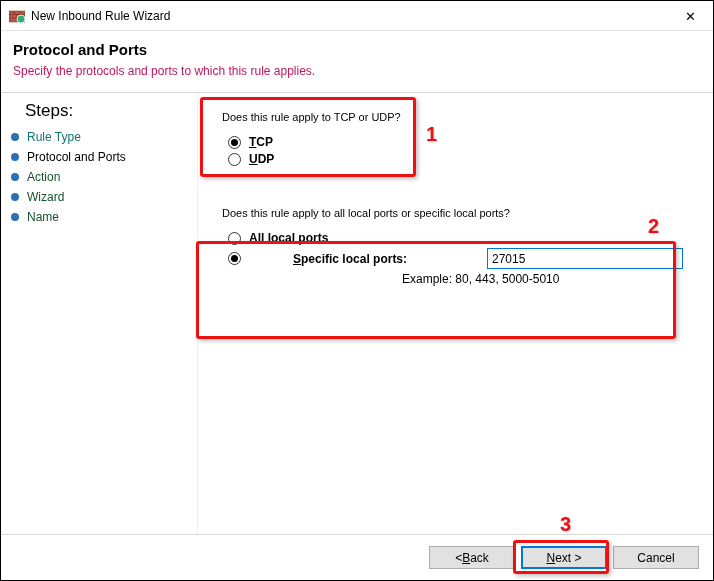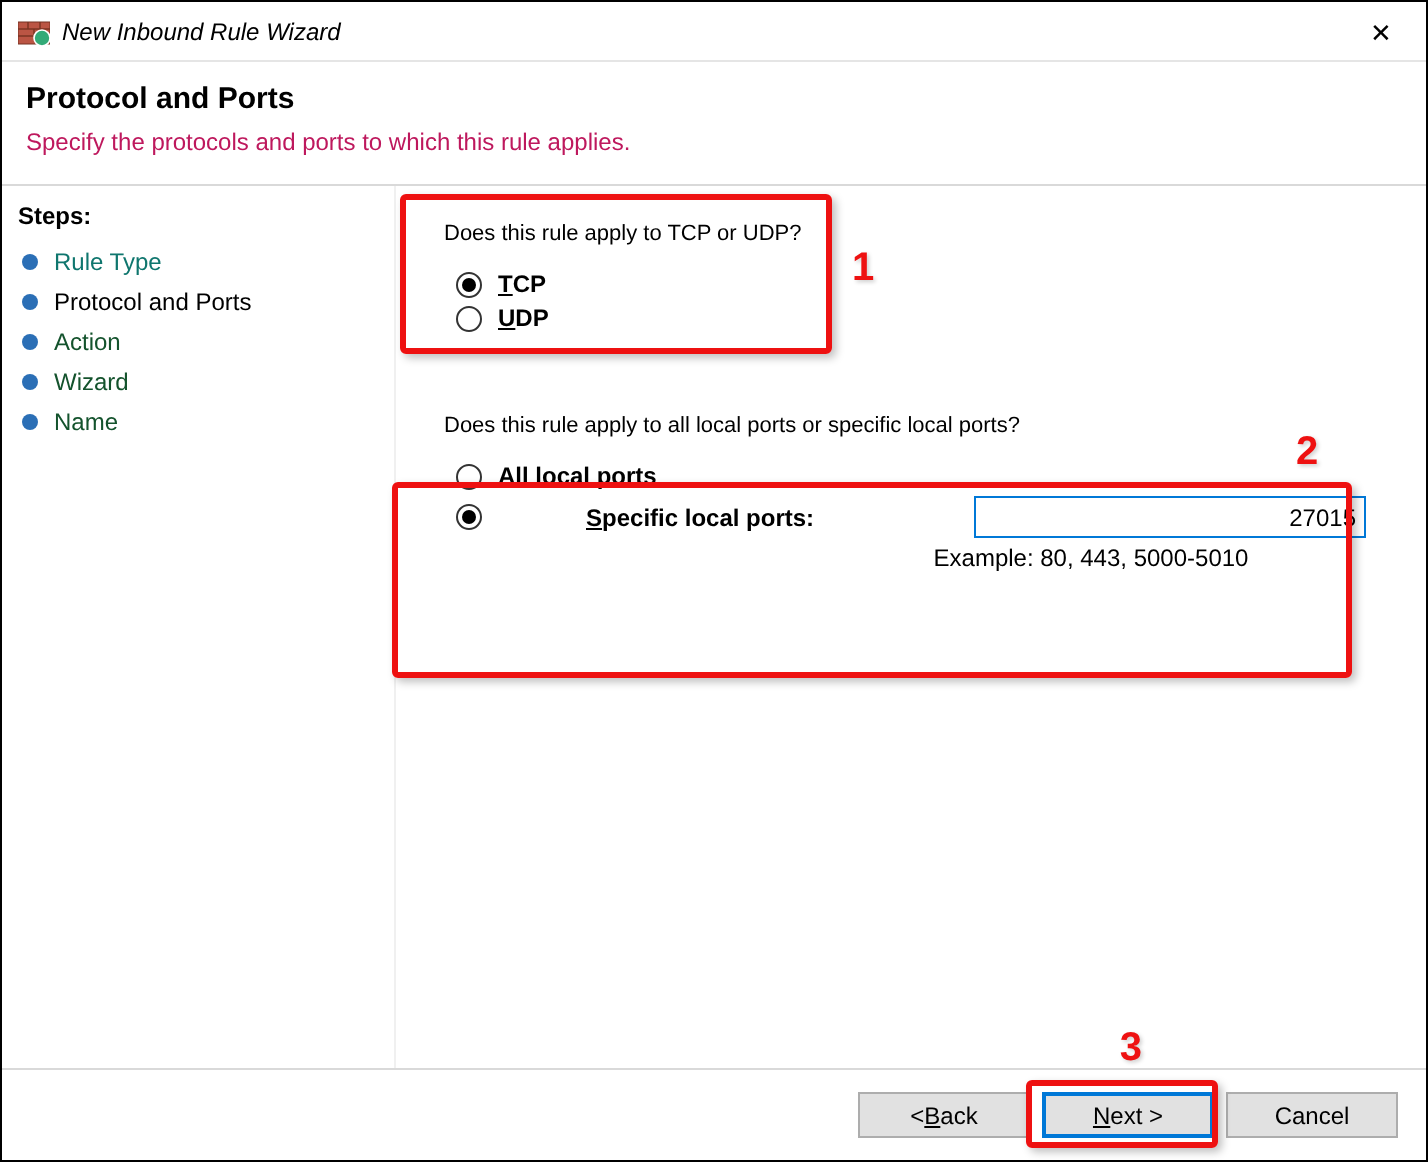--- a/index.html
+++ b/index.html
@@ -29,21 +29,20 @@
   }
   .titlebar .app-icon {
     width: 16px; height: 16px;
     margin-right: 6px;
     display: inline-flex;
     align-items: center;
     justify-content: center;
   }
   .titlebar .title {
     font-size: 12px;
-    font-style: italic;
   }
   .titlebar .close {
     position: absolute;
     right: 0;
     top: 0;
     width: 45px;
     height: 30px;
     display: flex;
     align-items: center;
     justify-content: center;
@@ -66,23 +65,24 @@
     flex: 1;
     display: flex;
     position: relative;
   }
   .sidebar {
     width: 197px;
     padding: 8px 8px 8px 8px;
     border-right: 1px solid #f0f0f0;
   }
   .sidebar .steps-label {
-    font-weight: bold;
-    font-size: 12px;
+    font-weight: normal;
+    font-size: 17px;
     margin-bottom: 6px;
+    margin-left: 16px;
   }
   .step-item {
     display: flex;
     align-items: center;
     padding: 3px 0;
     font-size: 12px;
     cursor: pointer;
   }
   .step-bullet {
     width: 8px; height: 8px;
@@ -139,27 +139,25 @@
   }
   .port-input {
     flex: 1;
     height: 21px;
     border: 1px solid #0078d7;
     padding: 2px 4px;
     font-size: 12px;
     font-family: inherit;
     outline: none;
     margin-right: 6px;
-    text-align: right;
   }
   .example {
     font-size: 12px;
     margin-left: 180px;
     margin-top: 2px;
-    text-align: center;
   }
   .annot {
     position: absolute;
     border: 3px solid #e11;
     border-radius: 3px;
     box-shadow: 2px 2px 4px rgba(0,0,0,0.25);
     pointer-events: none;
   }
   .annot-num {
     position: absolute;

